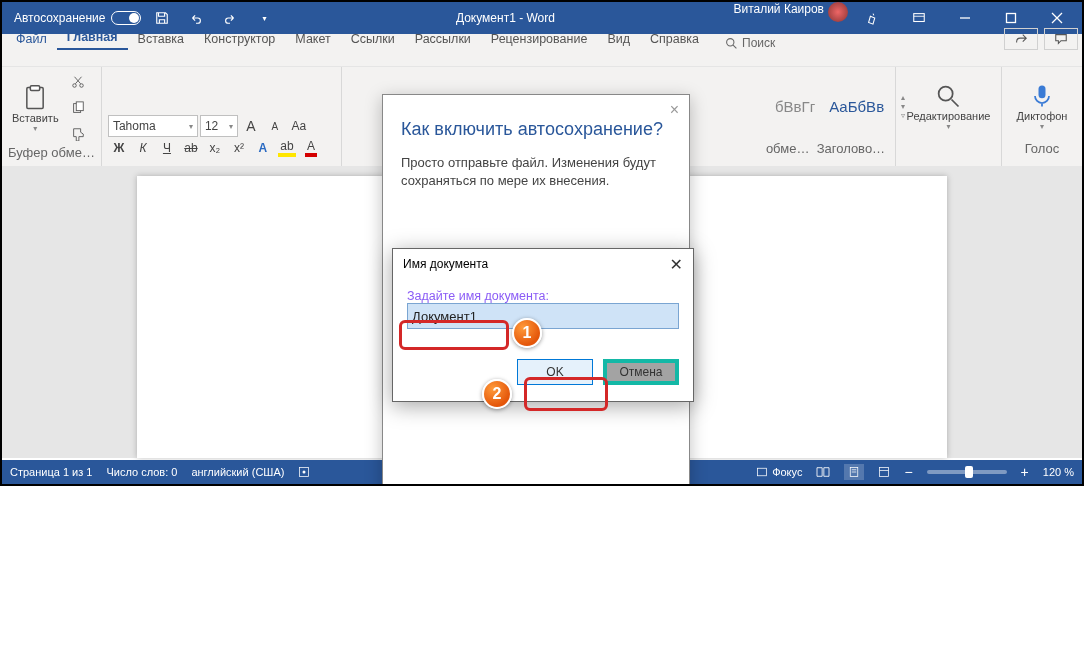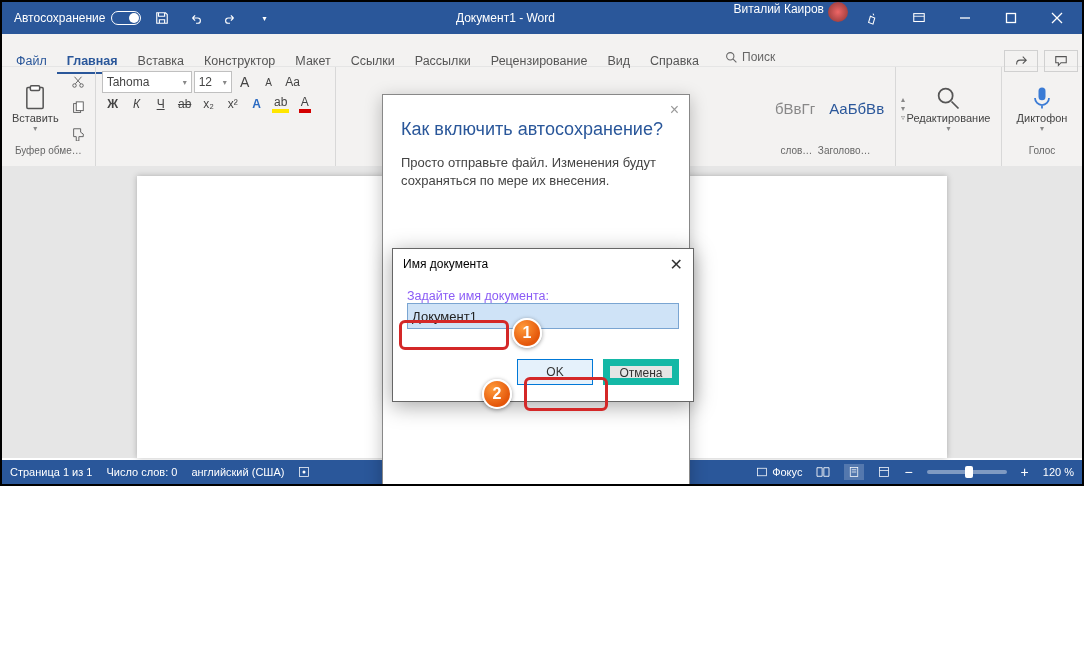--- a/index.html
+++ b/index.html
@@ -13,33 +13,33 @@
 .toggle { width: 30px; height: 14px; border: 1px solid #fff; border-radius: 8px; position: relative; }
 .toggle::after { content: ""; position: absolute; width: 10px; height: 10px; border-radius: 50%; background: #fff; top: 1px; right: 1px; }
 .qa-btn { width: 26px; height: 24px; display: inline-flex; align-items: center; justify-content: center; cursor: pointer; }
 .titlebar-center { flex: 1; text-align: center; }
 .titlebar-right { display: flex; align-items: flex-start; gap: 4px; padding-right: 4px; }
 .avatar { width: 20px; height: 20px; border-radius: 50%; background: radial-gradient(#e66,#833); display: inline-block; }
 .win-btn { width: 42px; height: 32px; display: inline-flex; align-items: center; justify-content: center; cursor: pointer; font-size: 12px;}
 svg { display: block; }
 
 
-.tabs { height: 28px; background: #f3f2f1; display: flex; align-items: flex-start; padding: 16px 4px; font-size: 12.5px; border-bottom:1px solid #e5e5e5;}
+.tabs { height: 28px; background: #f3f2f1; display: flex; align-items: flex-end; padding: 16px 4px; font-size: 12.5px; border-bottom:1px solid #e5e5e5;}
 .tab { padding: 4px 10px; color: #555; cursor: pointer; white-space: nowrap;}
 .tab.file { color: #2a579a; font-weight: 400;}
 .tab.active { color: #2a579a; font-weight: 700; border-bottom: 2px solid #2a579a; }
 .tabs-spacer { flex: 1; }
 .search-group { display: flex; align-items: center; gap: 4px; color: #666; font-size: 12px; cursor: pointer;}
 .tab-btn { width: 34px; height: 22px; display: inline-flex; align-items: center; justify-content: center; border: 1px solid #d0d0d0; margin-left: 6px; color:#555; font-size:12px; cursor:pointer;}
 
 
 .ribbon { height: 102px; background: #f3f2f1; display: flex; border-bottom: 1px solid #d0d0d0; }
 .rib-group { border-right: 1px solid #d8d8d8; display: flex; flex-direction: column; justify-content: space-between; padding: 4px 6px 0; }
 .rib-group-content { flex: 1; display: flex; align-items: center; gap: 4px; }
-.rib-label { text-align: center; font-size: 10px; color: #666; padding-bottom: 12px; white-space: nowrap;}
+.rib-label { text-align: center; font-size: 13px; color: #666; padding-bottom: 12px; white-space: nowrap;}
 .big-btn { display: flex; flex-direction: column; align-items: center; font-size: 11px; color: #444; padding: 0 4px; cursor:pointer;}
 .big-icon { width: 28px; height: 28px; }
 .small-stack { display: flex; flex-direction: column; gap: 4px; }
 .combo { height: 22px; border: 1px solid #c0c0c0; background: #fff; display: inline-flex; align-items: center; padding: 0 4px; font-size: 12px; color:#444;}
 .combo .arrow { margin-left: auto; font-size: 8px; color:#888;}
 .btn-row { display: flex; gap: 2px; align-items: center;}
 .tbtn { width: 22px; height: 22px; display: inline-flex; align-items: center; justify-content: center; font-size: 12px; color:#444; cursor:pointer;}
 .styles-box { height: 46px; padding: 2px 6px; font-size: 15px; color:#888; display:inline-flex; align-items:center;}
 .style-item { border:1px solid transparent; padding:4px 6px; font-family: inherit;}
 .caret-col { width:14px; display:flex; flex-direction:column; justify-content:space-around; color:#888; font-size:8px;}
@@ -63,21 +63,21 @@
 
 
 .dialog { position:absolute; left:390px; top:246px; width:302px; background:#fff; border:1px solid #666; box-shadow:0 4px 20px rgba(0,0,0,0.35); z-index:10; font-size:12.5px;}
 .dialog-title{height:30px; display:flex; align-items:center; padding:0 10px; font-size:12px;}
 .dialog-title .close{margin-left:auto; font-size:16px; cursor:pointer; color:#333;}
 .dialog-body{padding:10px 14px 16px;}
 .dialog-body label{display:block; margin-bottom:0; color:#8b5cf6;}
 .dialog-input{width:100%; height:26px; border:1px solid #7aa5d2; padding:0 4px; font-size:13px; color:#222;}
 .dialog-input.sel{background:linear-gradient(#cfe3f7,#cfe3f7);}
 .dialog-buttons{display:flex; justify-content:flex-end; gap:10px; margin-top:30px;}
-.dlg-btn{width:76px; height:26px; font-size:12px; border:7px solid #14b8a6; background:#e5e5e5; cursor:pointer; color:#333;}
+.dlg-btn{width:76px; height:26px; font-size:12px; border:4px solid #14b8a6; background:#a3a3a3; cursor:pointer; color:#333;}
 .dlg-btn.primary{border:1px solid #0078d7; background:#e5f1fb;}
 
 
 .hl-input{position:absolute; border:3px solid #d42828; border-radius:6px; pointer-events:none; z-index:20;}
 .badge{position:absolute; width:30px; height:30px; border-radius:50%; background:radial-gradient(circle at 35% 30%, #ff9a3a, #e4560a 70%); border:2px solid #fff; color:#fff; font-weight:700; font-size:16px; display:flex; align-items:center; justify-content:center; box-shadow:0 1px 4px rgba(0,0,0,0.4); z-index:25;}
 </style>
 </head>
 <body>
 
 <div class="window">
@@ -198,21 +198,21 @@
               <svg width="14" height="14" viewBox="0 0 16 16">
                 <path fill="none" stroke="#555" d="M3 2h8v4l3 2v3H9v5H6v-5H3z"></path>
               </svg>
             </span>
         </div>
       </div>
       <div class="rib-label">Буфер обме…</div>
     </div>
 
     <div class="rib-group" style="width:240px">
-      <div class="rib-group-content" style="flex-direction:column; align-items:stretch; gap:0;">
+      <div class="rib-group-content" style="flex-direction:column; align-items:stretch; gap:0;margin-top:44px;">
         <div class="btn-row">
           <span class="combo" style="width:90px">
               <span>Tahoma</span>
               <span class="arrow">▾</span>
             </span>
           <span class="combo" style="width:38px">
               <span>12</span>
               <span class="arrow">▾</span>
             </span>
           <span class="tbtn" style="font-size:14px;">A</span>
@@ -244,21 +244,21 @@
         <div class="styles-box">
           <span class="style-item">бВвГг</span>
           <span class="style-item" style="color:#2a579a">АаБбВв</span>
         </div>
         <div class="caret-col">
             <span>▴</span>
             <span>▾</span>
             <span>▿</span>
           </div>
       </div>
-      <div class="rib-label"><span>слов…</span>&nbsp;&nbsp;<span>Заголово…</span></div>
+      <div class="rib-label"><span>обме…</span>&nbsp;&nbsp;<span>Заголово…</span></div>
     </div>
 
     <div class="rib-group" style="width:106px">
       <div class="rib-group-content" style="justify-content:center">
         <div class="big-btn">
           <svg class="big-icon" viewBox="0 0 24 24">
               <circle cx="10" cy="10" r="6" fill="none" stroke="#555" stroke-width="1.5"></circle>
               <line x1="15" y1="15" x2="21" y2="21" stroke="#555" stroke-width="1.5"></line>
             </svg>
           <span>Редактирование</span>

